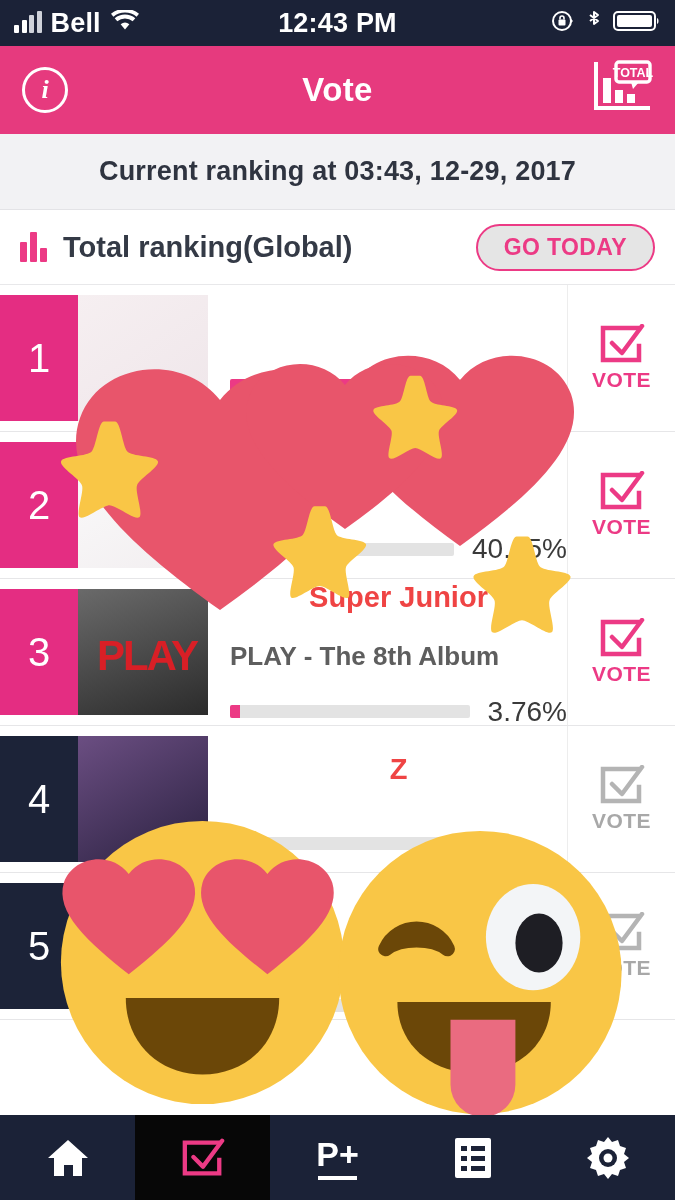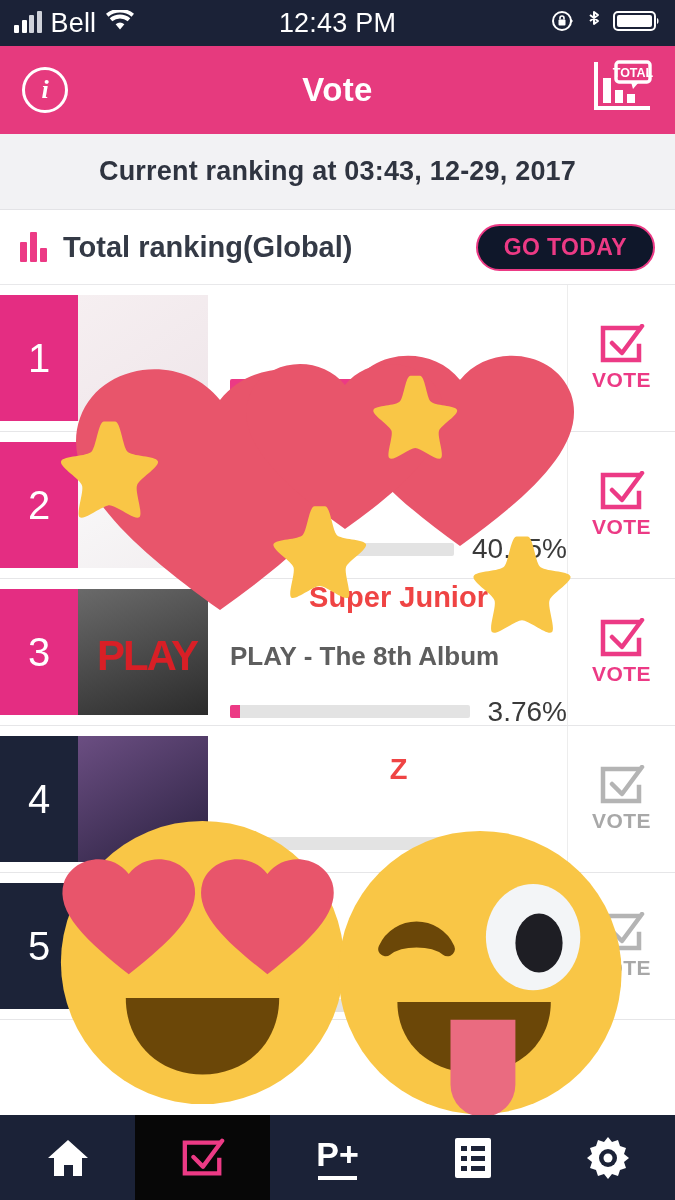--- a/index.html
+++ b/index.html
@@ -12,24 +12,24 @@
   #app { position: relative; width: 675px; height: 1200px; overflow: hidden; }
 
   
   .statusbar {
     height: 46px; background: #1b2237; color: #ffffff;
     display: flex; align-items: center; padding: 0 14px;
     position: relative;
   }
   .sb-left { display: flex; align-items: center; gap: 9px; }
   .sb-right { display: flex; align-items: center; gap: 11px; margin-left: auto; }
-  .sb-carrier { font-size: 27px; font-weight: 400; letter-spacing: .2px; }
+  .sb-carrier { font-size: 27px; font-weight: 700; letter-spacing: .2px; }
   .sb-time {
     position: absolute; left: 0; right: 0; text-align: center;
-    font-size: 27px; font-weight: 400; letter-spacing: .2px;
+    font-size: 27px; font-weight: 700; letter-spacing: .2px;
     pointer-events: none;
   }
   .signal { display: flex; align-items: flex-end; gap: 2.5px; height: 20px; }
   .signal i { width: 5px; background: #fff; border-radius: 1px; display:block; }
   .signal i:nth-child(1){height:8px}
   .signal i:nth-child(2){height:13px}
   .signal i:nth-child(3){height:18px;background:#cfd2da}
   .signal i:nth-child(4){height:22px;background:#cfd2da}
 
   
@@ -76,21 +76,21 @@
   }
   .bar-icon { display: flex; align-items: flex-end; gap: 3px; height: 30px; margin-right: 16px; }
   .bar-icon i { width: 7px; background: #ec3a85; display: block; border-radius: 1px; }
   .bar-icon i:nth-child(1){height:20px}
   .bar-icon i:nth-child(2){height:30px}
   .bar-icon i:nth-child(3){height:14px}
   .total-label { font-size: 29px; font-weight: bold; color: #343a46; }
   .go-today {
     margin-left: auto; border: 2.5px solid #ec3a85; color: #ec3a85;
     border-radius: 30px; padding: 8px 26px; font-size: 23px; font-weight: bold;
-    letter-spacing: .4px; background: #0f172a;
+    letter-spacing: .4px; background: #e5e5e5;
   }
 
   
   .rows { background: #fff; }
   .row {
     display: flex; align-items: stretch; height: 147px;
     border-bottom: 1px solid #e6e6e8; background: #fff; position: relative;
   }
   .rank-badge {
     width: 78px; margin: 10px 0; flex: none;

